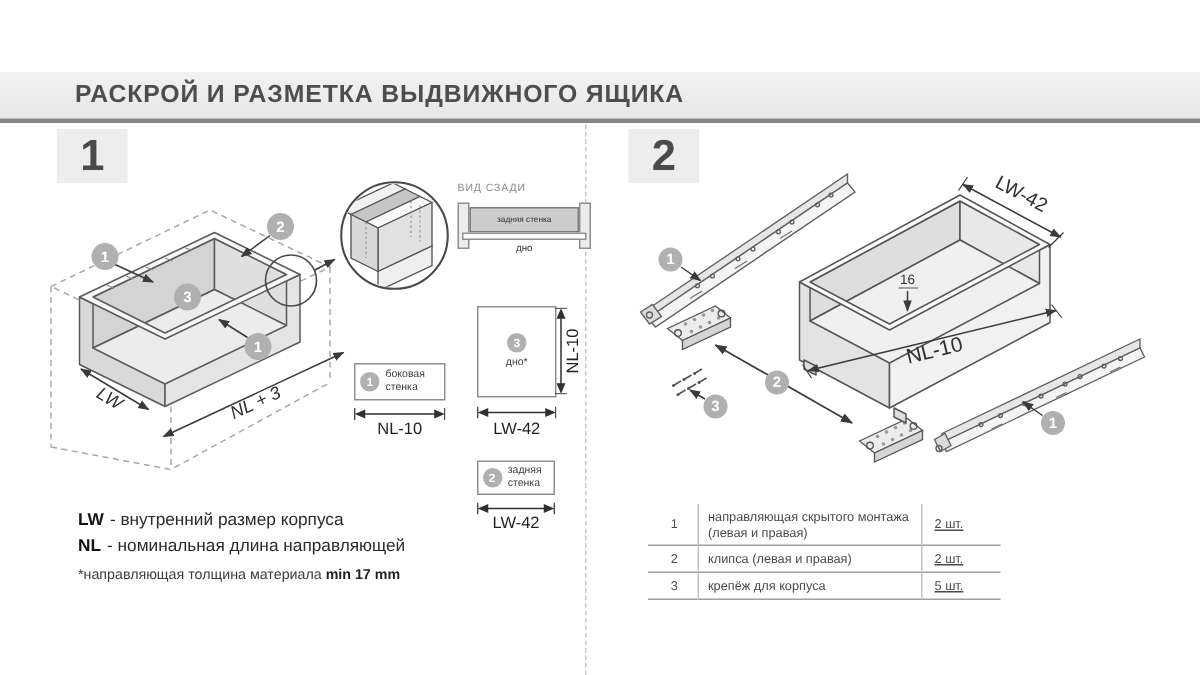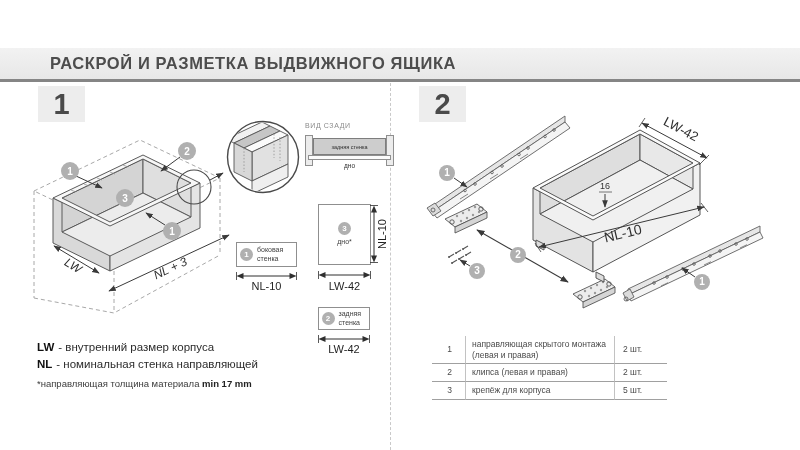--- a/index.html
+++ b/index.html
@@ -29,33 +29,33 @@
   
   .panel{position:absolute;background:#fff;border:1px solid #8f8f8f;box-sizing:border-box;
           display:flex;align-items:center;justify-content:center;gap:4px;}
   .panel.col{flex-direction:column;gap:3px;}
   .pcircle{width:13px;height:13px;border-radius:50%;background:#b0b0b0;color:#fff;font-size:8px;
           font-weight:700;display:flex;align-items:center;justify-content:center;flex:none;}
   .plabel{font-size:7px;line-height:1.25;color:#3f3f3f;}
   .pdim{position:absolute;text-align:center;font-size:11px;color:#1f1f1f;}
   .pdim.rot{transform:rotate(-90deg);}
   
-  .legend{position:absolute;left:37px;top:341px;color:#2b2b2b;}
+  .legend{position:absolute;left:52px;top:341px;color:#2b2b2b;}
   .lrow{font-size:11.5px;margin-bottom:5px;}
   .lrow b{color:#111;margin-right:4px;}
   .lfoot{font-size:9.5px;color:#3c3c3c;margin-top:8px;}
   .lfoot b{color:#222;}
   
   .ptable{position:absolute;left:432px;top:336px;width:235px;display:grid;
           grid-template-columns:33px 149px 53px;font-size:8.5px;color:#4a4a4a;}
   .tc{border-bottom:1px solid #a0a0a0;padding:3px 4px 3px 6px;line-height:1.25;
           display:flex;align-items:center;box-sizing:border-box;}
   .tc.n{justify-content:center;}
   .tc.d,.tc.q{border-left:1px solid #c2c2c2;}
-  .tc.q{padding-left:8px;}
+  .tc.q{padding-left:8px;text-decoration:underline;}
   
   .dimtext-i{font:italic 12px "Liberation Sans",sans-serif;fill:#2f2f2f;}
   .dimtext{font:13px "Liberation Sans",sans-serif;fill:#2f2f2f;}
   .smalldim{font:9px "Liberation Sans",sans-serif;fill:#333;}
   .callout-t{font:700 10px "Liberation Sans",sans-serif;fill:#fff;text-anchor:middle;}
 </style>
 </head>
 <body>
 
 <div class="page">
@@ -196,21 +196,21 @@
     <line x1="0.5" y1="0" x2="0.5" y2="8" stroke="#2f2f2f" stroke-width="0.8"></line>
     <line x1="51.5" y1="0" x2="51.5" y2="8" stroke="#2f2f2f" stroke-width="0.8"></line>
   </svg>
   <div class="pdim" style="left:318px;top:343px;width:52px;">LW-42</div>
 
   <div class="legend">
     <div class="lrow">
       <b>LW</b><span>- внутренний размер корпуса</span>
     </div>
     <div class="lrow">
-      <b>NL</b><span>- номинальная стенка направляющей</span>
+      <b>NL</b><span>- номинальная длина направляющей</span>
     </div>
     <div class="lfoot">
       <span>*направляющая толщина материала </span><b>min 17 mm</b>
     </div>
   </div>
 
   <svg class="abs" style="left:415px;top:95px;" width="385" height="240" viewBox="0 0 385 240">
     <defs>
       <marker id="ar2" viewBox="0 0 10 10" refX="9" refY="5" markerWidth="7.5" markerHeight="7.5" orient="auto-start-reverse">
         <path d="M0,1.2 L10,5 L0,8.8 Z" fill="#3a3a3a"></path>

